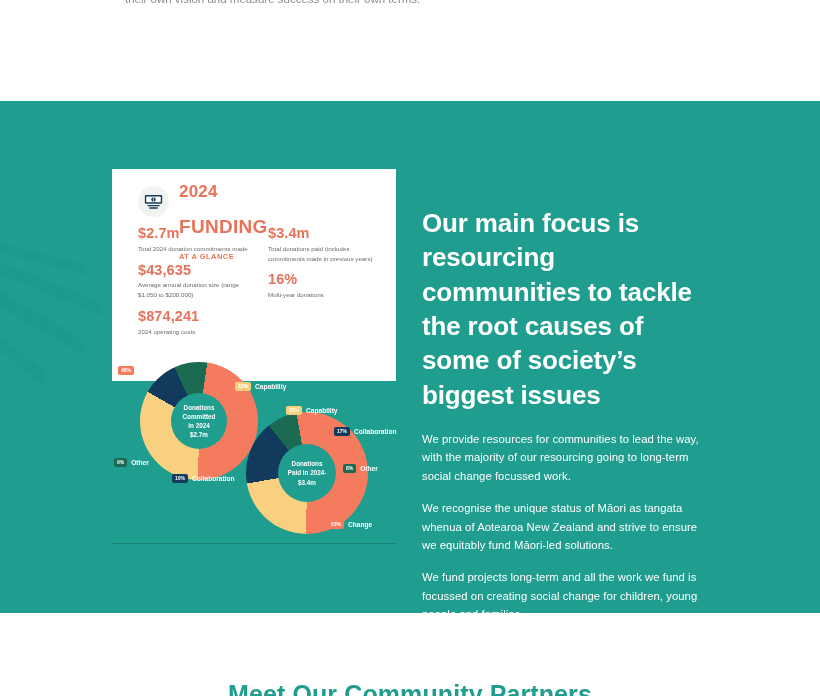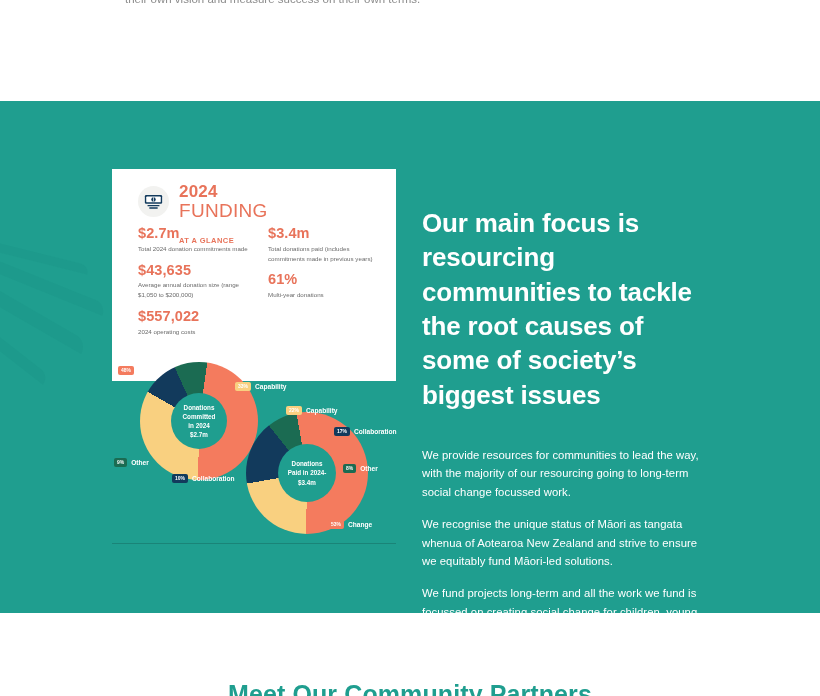--- a/index.html
+++ b/index.html
@@ -51,21 +51,21 @@
     position:absolute; left:112px; top:169px; width:284px; height:212px;
     background:#ffffff;
   }
   .card-head { position:absolute; left:26px; top:14px; display:flex; align-items:flex-start; gap:10px; }
   .money-circle {
     width:31px; height:31px; border-radius:50%; background:#f2f2f0;
     display:flex; align-items:center; justify-content:center; flex:0 0 auto; margin-top:3px;
   }
   .title-block { line-height:1; }
   .t-2024 { font-size:17px; font-weight:700; color:#e8735a; letter-spacing:.2px; }
-  .t-fund { font-size:19px; font-weight:400; color:#e8735a; letter-spacing:.3px; margin-top:1px; }
+  .t-fund { font-size:19px; font-weight:700; color:#e8735a; letter-spacing:.3px; margin-top:17px; }
   .t-glance { font-size:7.5px; font-weight:700; color:#e8735a; letter-spacing:.45px; margin-top:17px; }
 
   .stats { position:absolute; left:26px; top:57px; width:236px; }
   .stat-col { position:absolute; }
   .stat-col.left { left:0; top:0; width:112px; }
   .stat-col.right { left:130px; top:0; width:110px; }
   .stat { margin-bottom:9px; }
   .stat-val { font-size:14.5px; font-weight:700; color:#e8735a; line-height:1.1; letter-spacing:.1px; }
   .stat-lbl { font-size:6.2px; color:#6b6b6b; line-height:1.55; margin-top:2px; }
 
@@ -99,21 +99,21 @@
   
   .right-col { position:absolute; left:422px; top:206px; width:290px; }
   .headline {
     font-size:26px; font-weight:700; color:#ffffff; line-height:1.32;
     letter-spacing:-.15px;
   }
   .para {
     font-size:11.3px; color:#ffffff; line-height:1.63; margin-top:14px;
     letter-spacing:.05px;
   }
-  .para.first { margin-top:34px; }
+  .para.first { margin-top:18px; }
 </style>
 </head>
 <body>
 
 <div class="page">
 
   <div class="top-strip">
     <div class="top-text">their own vision and measure success on their own terms.</div>
   </div>
 
@@ -147,31 +147,31 @@
       <div class="stat-col left">
         <div class="stat">
           <div class="stat-val">$2.7m</div>
           <div class="stat-lbl">Total 2024 donation commitments made</div>
         </div>
         <div class="stat">
           <div class="stat-val">$43,635</div>
           <div class="stat-lbl">Average annual donation size (range $1,050 to $200,000)</div>
         </div>
         <div class="stat">
-          <div class="stat-val">$557,022</div>
+          <div class="stat-val">$874,241</div>
           <div class="stat-lbl">2024 operating costs</div>
         </div>
       </div>
       <div class="stat-col right">
         <div class="stat">
           <div class="stat-val">$3.4m</div>
           <div class="stat-lbl">Total donations paid (includes commitments made in previous years)</div>
         </div>
         <div class="stat">
-          <div class="stat-val">61%</div>
+          <div class="stat-val">16%</div>
           <div class="stat-lbl">Multi-year donations</div>
         </div>
       </div>
     </div>
   </div>
 
   <div class="donuts">
 
     <div class="donut d1" id="donut1" style="background: conic-gradient(from 8deg, rgb(244, 123, 94) 0deg, rgb(244, 123, 94) 172.8deg, rgb(249, 208, 128) 172.8deg, rgb(249, 208, 128) 291.6deg, rgb(18, 58, 92) 291.6deg, rgb(18, 58, 92) 327.6deg, rgb(27, 107, 82) 327.6deg, rgb(27, 107, 82) 360deg);">
       <div class="hole">

